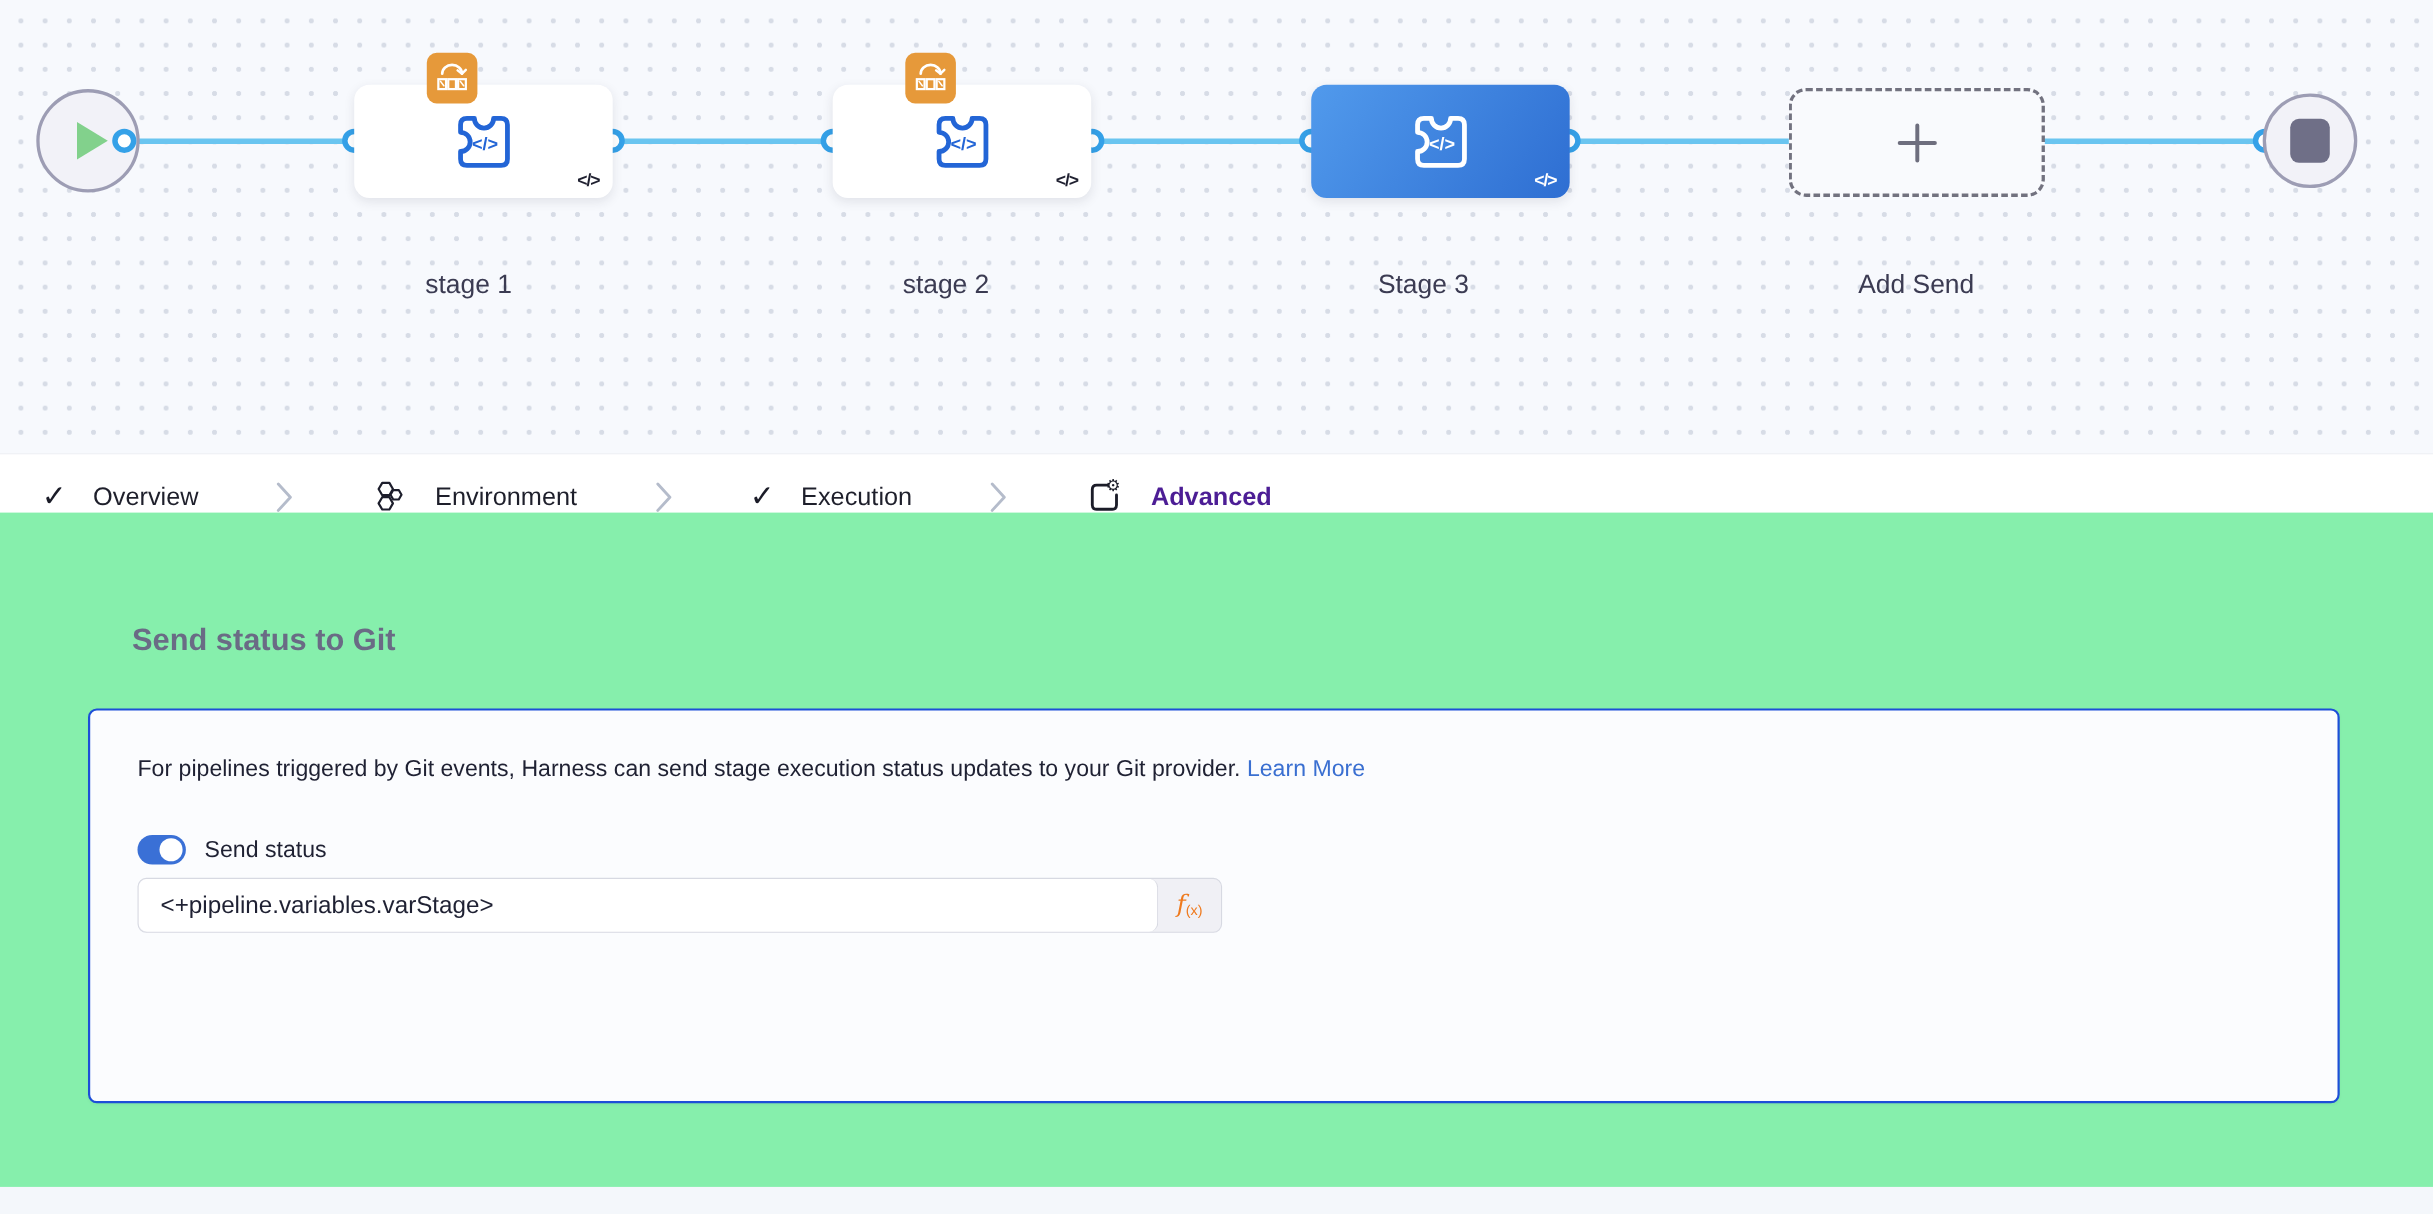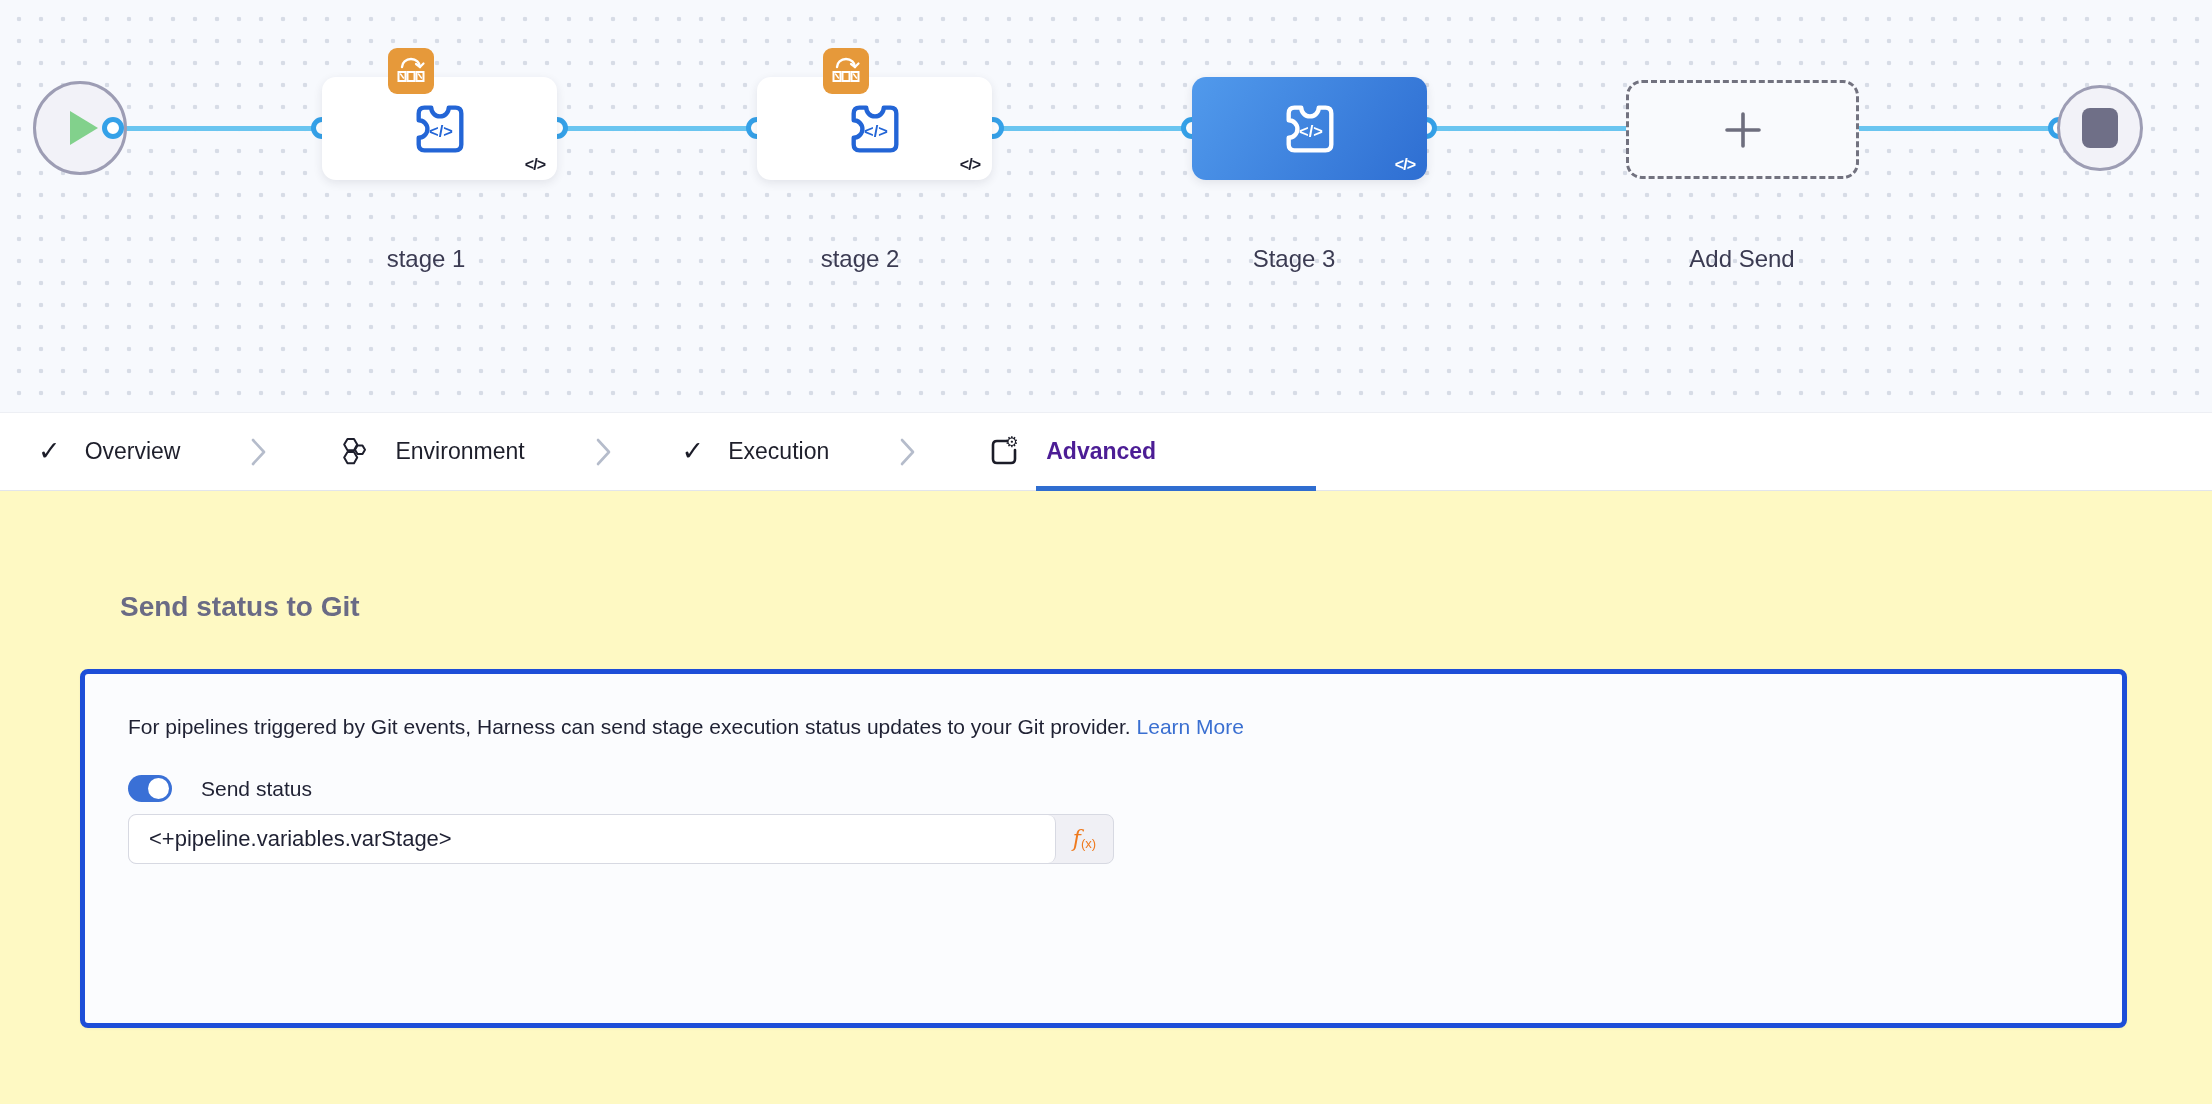--- a/index.html
+++ b/index.html
@@ -34,27 +34,27 @@
   .tabbar { position:absolute; left:0; top:412px; width:2212px; height:79px; background:#ffffff;
     border-top:1px solid #edeff4; border-bottom:1px solid #e2e5ec; display:flex; align-items:center; padding-left:38px; }
   .tab { display:flex; align-items:center; gap:24px; cursor:pointer; }
   .tab-label { font-size:23px; color:#1e1f2b; }
   .tab-label.bold { font-weight:700; color:#4c1d95; }
   .check { font-size:27px; font-weight:700; color:#1b1c28; line-height:1; }
   .tab-sep { margin:0 70px; display:flex; align-items:center; }
   .tab-underline { position:absolute; left:1036px; bottom:-1px; width:280px; height:5px; background:#2f6dd0; }
 
   
-  .content { position:absolute; left:0; top:491px; width:2212px; height:613px; background:#fef9c3; }
+  .content { position:absolute; left:0; top:466px; width:2212px; height:613px; background:#86efac; }
   .section-heading { position:absolute; left:120px; top:100px; font-size:28px; font-weight:700; color:#6a6b85; }
   .panel-card { position:absolute; left:80px; top:178px; width:2047px; height:359px; background:#fbfcfe;
-    border:5px solid #1d4ed8; border-radius:8px; box-shadow:0 1px 3px rgba(30,30,60,0.04); padding:38px 43px 0 43px; }
+    border:2px solid #1d4ed8; border-radius:8px; box-shadow:0 1px 3px rgba(30,30,60,0.04); padding:38px 43px 0 43px; }
   .desc { font-size:21px; color:#1f2133; line-height:1.4; }
   .link { color:#3a6fd1; cursor:pointer; }
-  .toggle-row { margin-top:34px; display:flex; align-items:center;gap:12px; }
+  .toggle-row { margin-top:46px; display:flex; align-items:center; }
   .toggle { width:44px; height:27px; border-radius:14px; background:#3a70d6; position:relative; cursor:pointer; }
   .toggle-knob { position:absolute; right:3px; top:3px; width:21px; height:21px; border-radius:50%; background:#ffffff; }
   .toggle-label { margin-left:17px; font-size:21px; color:#1f2133; }
   .field-label { margin-top:52px; font-size:21px; font-weight:500; color:#3b3c52; }
   .input-group { margin-top:12px; width:986px; height:50px; display:flex; border:1px solid #d7d9e2; border-radius:8px; background:#f0f0f5; overflow:hidden; }
   .text-input { flex:1; height:100%; border:none; outline:none; background:#ffffff; border-right:1px solid #d7d9e2;
     border-radius:8px 8px 8px 8px; padding:0 20px; font-size:22px; color:#1f2133; font-family:"Liberation Sans","DejaVu Sans",sans-serif; }
   .fx-btn { width:57px; display:flex; align-items:center; justify-content:center; color:#ef7a1e; cursor:pointer; background:transparent; border:none; }
   .fx-f { font-family:"DejaVu Serif",serif; font-style:italic; font-size:22px; line-height:1; }
   .fx-sub { font-size:13px; margin-top:8px; }

